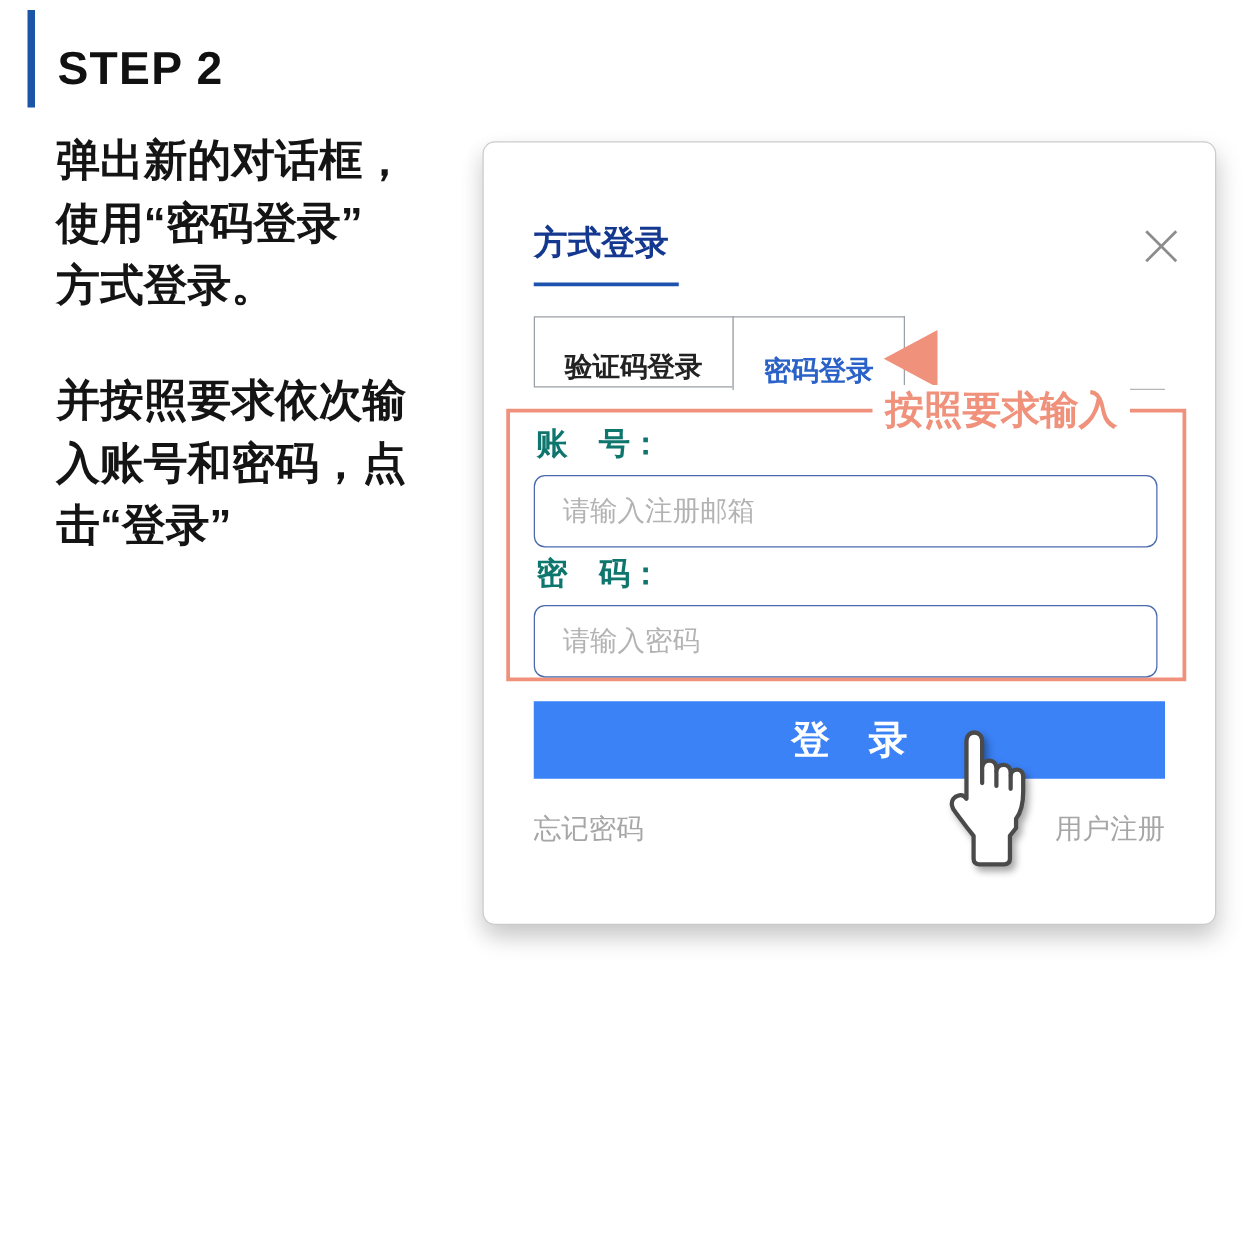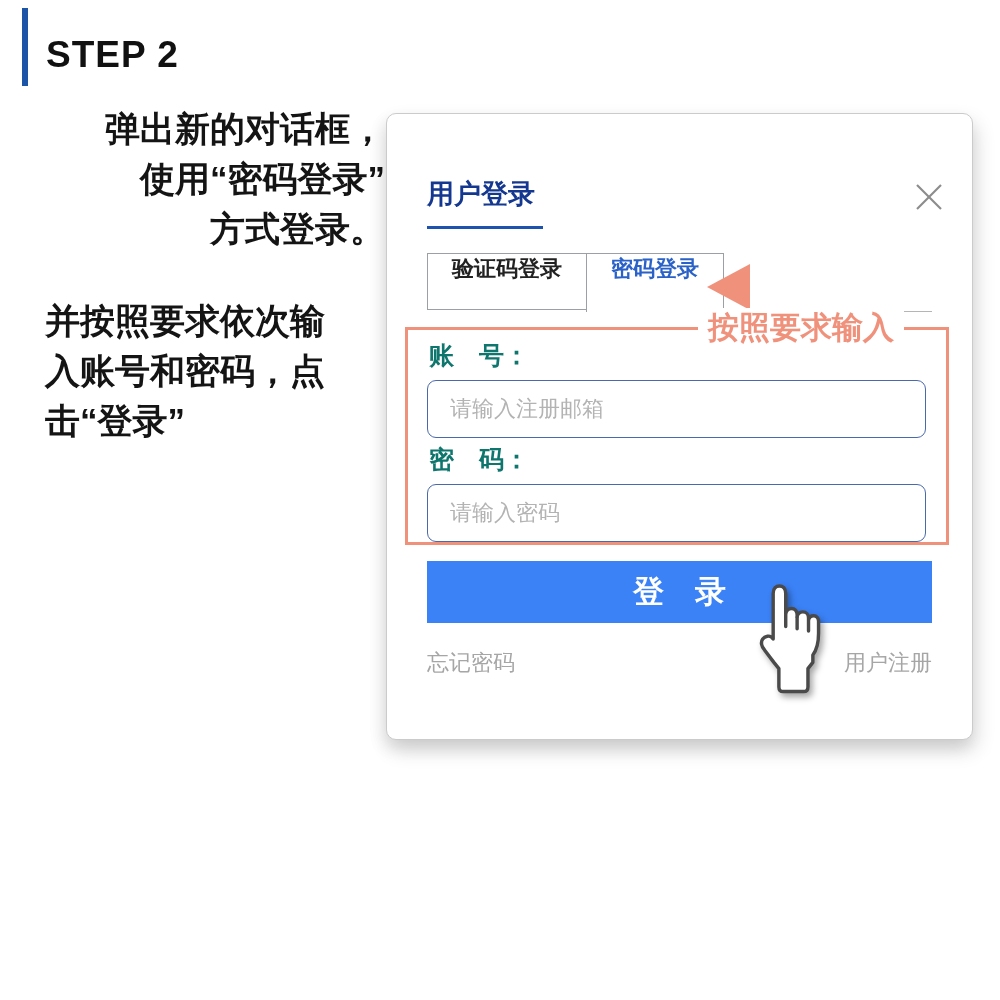--- a/index.html
+++ b/index.html
@@ -4,36 +4,36 @@
 <style>
   html,body{margin:0;padding:0;}
   body{
     width:1000px;height:1000px;position:relative;background:#ffffff;
     font-family:"Liberation Sans", sans-serif;color:#141414;overflow:hidden;
   }
   
   .step-bar{position:absolute;left:22px;top:8px;width:6px;height:78px;background:#1c55a7;}
   .step-title{position:absolute;left:46px;top:34px;font-size:37px;font-weight:700;color:#111;letter-spacing:1px;}
   .instr{position:absolute;left:45px;width:340px;font-size:35px;line-height:50px;font-weight:600;color:#141414;white-space:pre-line;}
-  .instr.p1{top:104px;text-align:right;}
+  .instr.p1{top:104px;}
   .instr.p2{top:296px;}
 
   
   .dialog{
     position:absolute;left:386px;top:113px;width:585px;height:625px;background:#fff;
     border:1px solid #cbcbcb;border-radius:10px;
     box-shadow:3px 10px 20px rgba(0,0,0,0.16), -4px 8px 16px rgba(0,0,0,0.07);
   }
   .dlg-title{position:absolute;left:40px;top:62px;font-size:27px;font-weight:700;color:#14388f;}
   .dlg-underline{position:absolute;left:40px;top:112px;width:116px;height:3px;background:#1d52ae;}
   .dlg-close{position:absolute;right:28px;top:68px;width:30px;height:30px;cursor:pointer;}
   .dlg-close svg{display:block;}
 
   .tabs{position:absolute;left:40px;top:139px;right:40px;height:59px;display:flex;align-items:flex-start;}
-  .tab{box-sizing:border-box;display:flex;align-items:flex-start;justify-content:center;
+  .tab{box-sizing:border-box;display:flex;align-items:flex-end;justify-content:center;
        font-size:22px;font-weight:700;background:#fff;cursor:pointer;}
   .tab-inactive{width:160px;height:57px;border:1px solid #9aa0a6;color:#222;}
   .tab-active{width:138px;height:59px;border:1px solid #9aa0a6;border-bottom:none;margin-left:-1px;color:#2a62c8;}
   .tab-filler{flex:1;height:59px;border-bottom:1px solid #b5b5b5;box-sizing:border-box;}
 
   .pointer-triangle{position:absolute;left:320px;top:150px;width:0;height:0;
     border-top:23px solid transparent;border-bottom:23px solid transparent;border-right:43px solid #f0917c;}
 
   .orange-box{position:absolute;left:18px;top:213px;width:544px;height:218px;
     border:3px solid #f0917c;box-sizing:border-box;padding:4px 20px 0 19px;}
@@ -62,21 +62,21 @@
 <div class="step-title">STEP 2</div>
 <div class="instr p1">弹出新的对话框，
 使用“密码登录”
 方式登录。</div>
 <div class="instr p2">并按照要求依次输
 入账号和密码，点
 击“登录”</div>
 
 <div class="dialog">
 
-  <div class="dlg-title">用户登录</div>
+  <div class="dlg-title">方式登录</div>
   <div class="dlg-underline"></div>
 
   <div class="dlg-close">
     <span>
       <svg width="30" height="30" viewBox="0 0 30 30">
         <line x1="3" y1="3" x2="27" y2="27" stroke="#8c8c8c" stroke-width="2.2"></line>
         <line x1="27" y1="3" x2="3" y2="27" stroke="#8c8c8c" stroke-width="2.2"></line>
       </svg>
     </span>
   </div>

